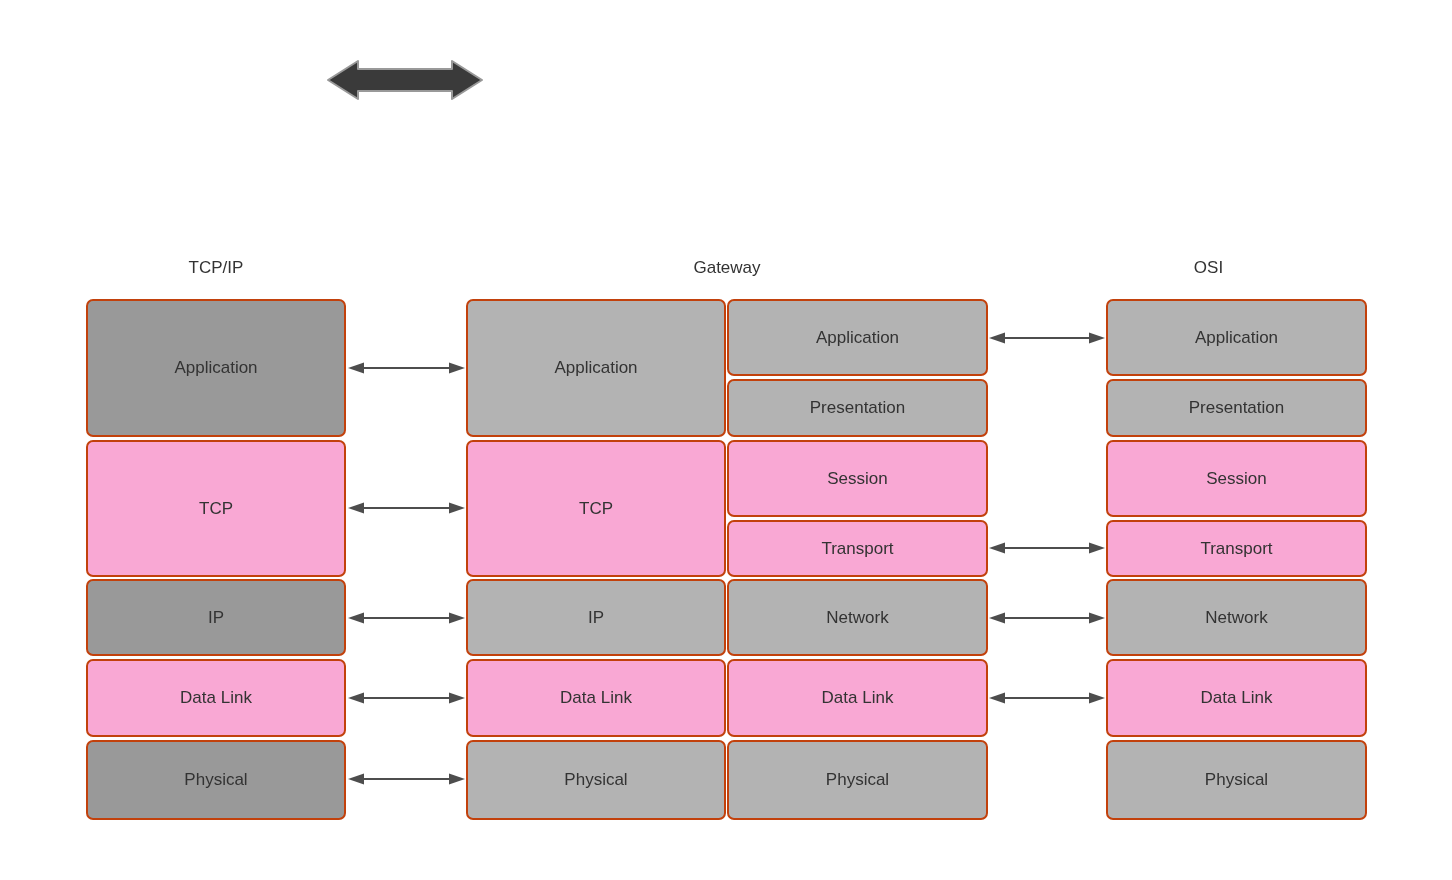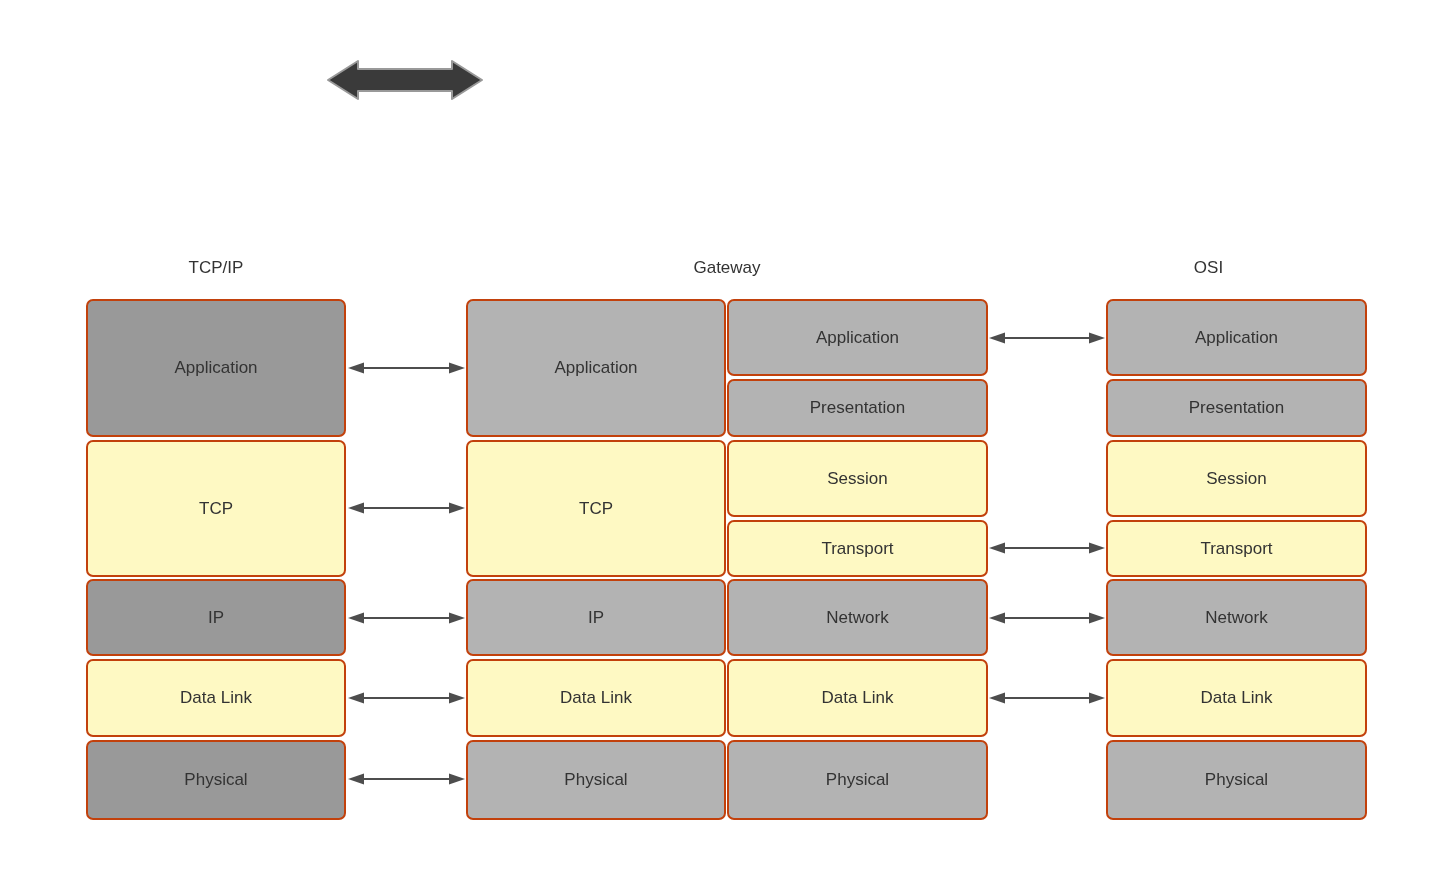--- a/index.html
+++ b/index.html
@@ -26,21 +26,21 @@
     border-radius: 7px;
     display: flex;
     align-items: center;
     justify-content: center;
     font-size: 17px;
     color: #333333;
     text-align: center;
   }
   .fill-dark  { background: #999999; }
   .fill-light { background: #b3b3b3; }
-  .fill-white { background: #fef9c3; }
+  .fill-white { background: #f9a8d4; }
   .conn { position: absolute; }
   .conn svg, .thick-arrow svg { display: block; }
   .thick-arrow { position: absolute; left: 326px; top: 58px; }
 </style>
 </head>
 <body>
 
 <div class="canvas">
 
   <div class="thick-arrow">

